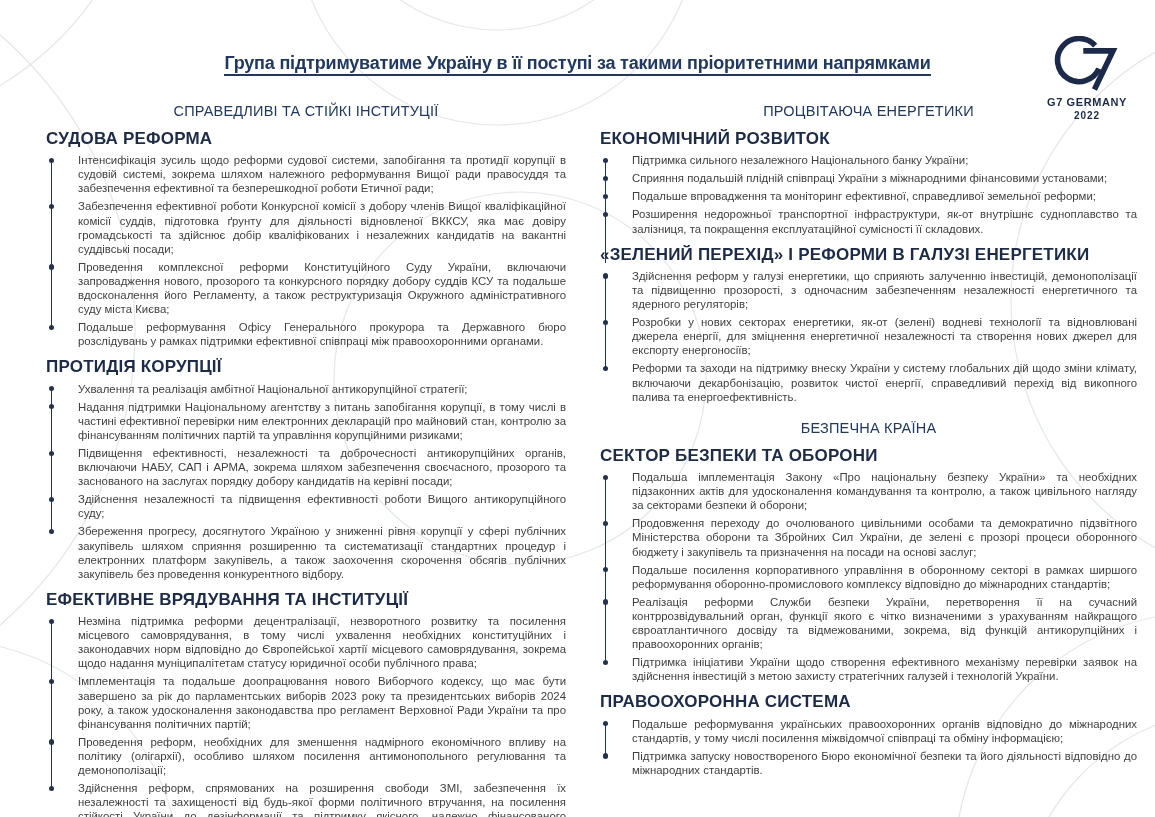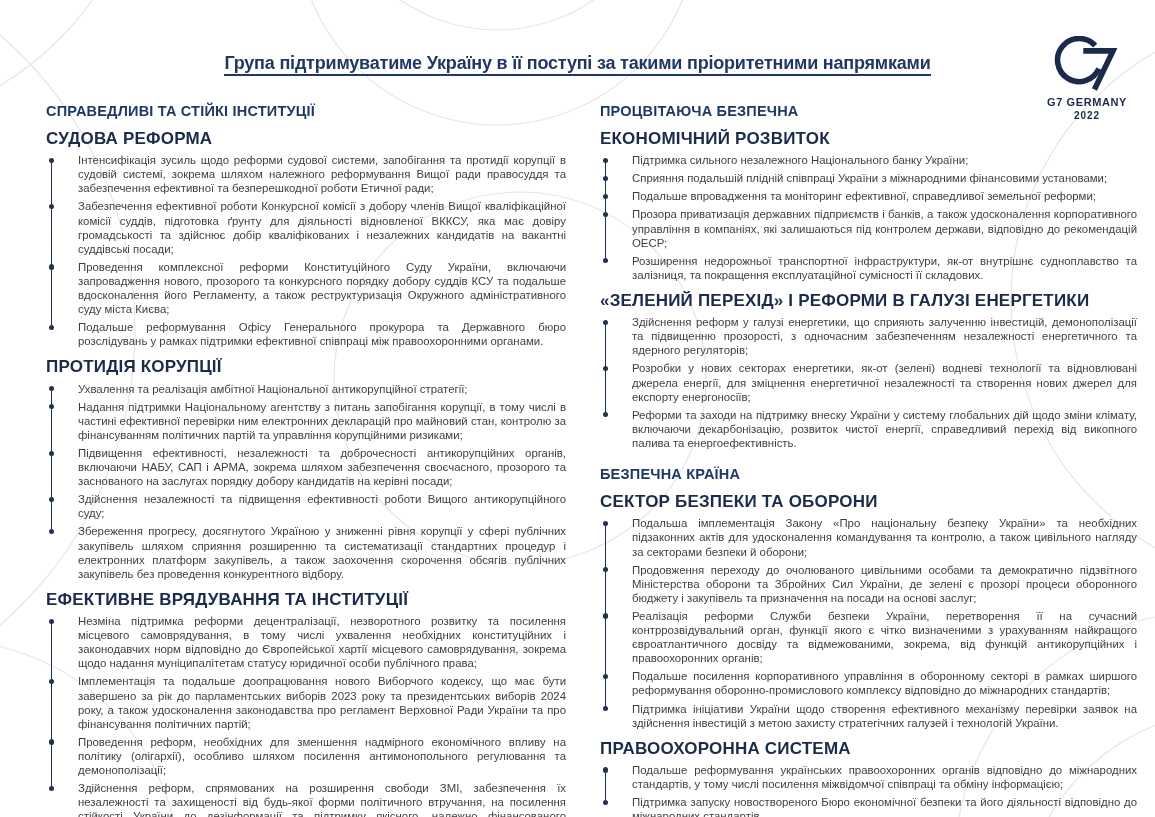--- a/index.html
+++ b/index.html
@@ -34,22 +34,22 @@
   
   .columns{
     display:flex;align-items:flex-start;
     padding:0 18px 0 46px;margin-top:26px;gap:34px;
   }
   .column{min-width:0;}
   .column.left{flex:0 0 520px;}
   .column.right{flex:0 0 537px;}
 
   .col-header{
-    font-size:14.5px;font-weight:bold;color:var(--navy);
-    text-align:left;letter-spacing:0.2px;margin:0 0 6px 0;line-height:1.25;
+    font-size:14.5px;font-weight:normal;color:var(--navy);
+    text-align:center;letter-spacing:0.2px;margin:0 0 6px 0;line-height:1.25;
   }
   .col-header.spaced{margin-top:15px;}
 
   .section{margin-bottom:2px;}
   .sec-title{
     font-size:17px;font-weight:bold;color:var(--section);
     letter-spacing:0.2px;margin:8px 0 4px 0;line-height:1.25;
   }
   ul.bullets{
     list-style:none;position:relative;padding:0 0 0 32px;margin:0;
@@ -127,49 +127,48 @@
             <ul class="bullets">
               <li>Незміна підтримка реформи децентралізації, незворотного розвитку та посилення місцевого самоврядування, в тому числі ухвалення необхідних конституційних і законодавчих норм відповідно до Європейської хартії місцевого самоврядування, зокрема щодо надання муніципалітетам статусу юридичної особи публічного права;</li>
               <li>Імплементація та подальше доопрацювання нового Виборчого кодексу, що має бути завершено за рік до парламентських виборів 2023 року та президентських виборів 2024 року, а також удосконалення законодавства про регламент Верховної Ради України та про фінансування політичних партій;</li>
               <li>Проведення реформ, необхідних для зменшення надмірного економічного впливу на політику (олігархії), особливо шляхом посилення антимонопольного регулювання та демонополізації;</li>
               <li>Здійснення реформ, спрямованих на розширення свободи ЗМІ, забезпечення їх незалежності та захищеності від будь-якої форми політичного втручання, на посилення стійкості України до дезінформації та підтримку якісного, належно фінансованого суспільного мовлення.</li>
               <span class="connector" style="top: 7px; height: 169px;"></span>
             </ul>
           </section>
         </div>
         <div class="column right">
-          <h2 class="col-header">ПРОЦВІТАЮЧА БЕЗПЕЧНА</h2>
+          <h2 class="col-header">ПРОЦВІТАЮЧА ЕНЕРГЕТИКИ</h2>
           <section class="section">
             <h3 class="sec-title">ЕКОНОМІЧНИЙ РОЗВИТОК</h3>
             <ul class="bullets">
               <li>Підтримка сильного незалежного Національного банку України;</li>
               <li>Сприяння подальшій плідній співпраці України з міжнародними фінансовими установами;</li>
               <li>Подальше впровадження та моніторинг ефективної, справедливої земельної реформи;</li>
-              <li>Прозора приватизація державних підприємств і банків, а також удосконалення корпоративного управління в компаніях, які залишаються під контролем держави, відповідно до рекомендацій ОЕСР;</li>
               <li>Розширення недорожньої транспортної інфраструктури, як-от внутрішнє судноплавство та залізниця, та покращення експлуатаційної сумісності її складових.</li>
               <span class="connector" style="top: 7px; height: 103px;"></span>
             </ul>
           </section>
           <section class="section">
             <h3 class="sec-title">«ЗЕЛЕНИЙ ПЕРЕХІД» І РЕФОРМИ В ГАЛУЗІ ЕНЕРГЕТИКИ</h3>
             <ul class="bullets">
               <li>Здійснення реформ у галузі енергетики, що сприяють залученню інвестицій, демонополізації та підвищенню прозорості, з одночасним забезпеченням незалежності енергетичного та ядерного регуляторів;</li>
               <li>Розробки у нових секторах енергетики, як-от (зелені) водневі технології та відновлювані джерела енергії, для зміцнення енергетичної незалежності та створення нових джерел для експорту енергоносіїв;</li>
               <li>Реформи та заходи на підтримку внеску України у систему глобальних дій щодо зміни клімату, включаючи декарбонізацію, розвиток чистої енергії, справедливий перехід від викопного палива та енергоефективність.</li>
               <span class="connector" style="top: 7px; height: 95px;"></span>
             </ul>
           </section>
           <h2 class="col-header spaced">БЕЗПЕЧНА КРАЇНА</h2>
           <section class="section">
             <h3 class="sec-title">СЕКТОР БЕЗПЕКИ ТА ОБОРОНИ</h3>
             <ul class="bullets">
               <li>Подальша імплементація Закону «Про національну безпеку України» та необхідних підзаконних актів для удосконалення командування та контролю, а також цивільного нагляду за секторами безпеки й оборони;</li>
               <li>Продовження переходу до очолюваного цивільними особами та демократично підзвітного Міністерства оборони та Збройних Сил України, де зелені є прозорі процеси оборонного бюджету і закупівель та призначення на посади на основі заслуг;</li>
+              <li>Подальше посилення корпоративного управління в оборонному секторі в рамках ширшого реформування оборонно-промислового комплексу відповідно до міжнародних стандартів;</li>
               <li>Реалізація реформи Служби безпеки України, перетворення її на сучасний контррозвідувальний орган, функції якого є чітко визначеними з урахуванням найкращого євроатлантичного досвіду та відмежованими, зокрема, від функцій антикорупційних і правоохоронних органів;</li>
-              <li>Подальше посилення корпоративного управління в оборонному секторі в рамках ширшого реформування оборонно-промислового комплексу відповідно до міжнародних стандартів;</li>
               <li>Підтримка ініціативи України щодо створення ефективного механізму перевірки заявок на здійснення інвестицій з метою захисту стратегічних галузей і технологій України.</li>
               <span class="connector" style="top: 7px; height: 187px;"></span>
             </ul>
           </section>
           <section class="section">
             <h3 class="sec-title">ПРАВООХОРОННА СИСТЕМА</h3>
             <ul class="bullets">
               <li>Подальше реформування українських правоохоронних органів відповідно до міжнародних стандартів, у тому числі посилення міжвідомчої співпраці та обміну інформацією;</li>
               <li>Підтримка запуску новоствореного Бюро економічної безпеки та його діяльності відповідно до міжнародних стандартів.</li>
               <span class="connector" style="top: 7px; height: 34px;"></span>

